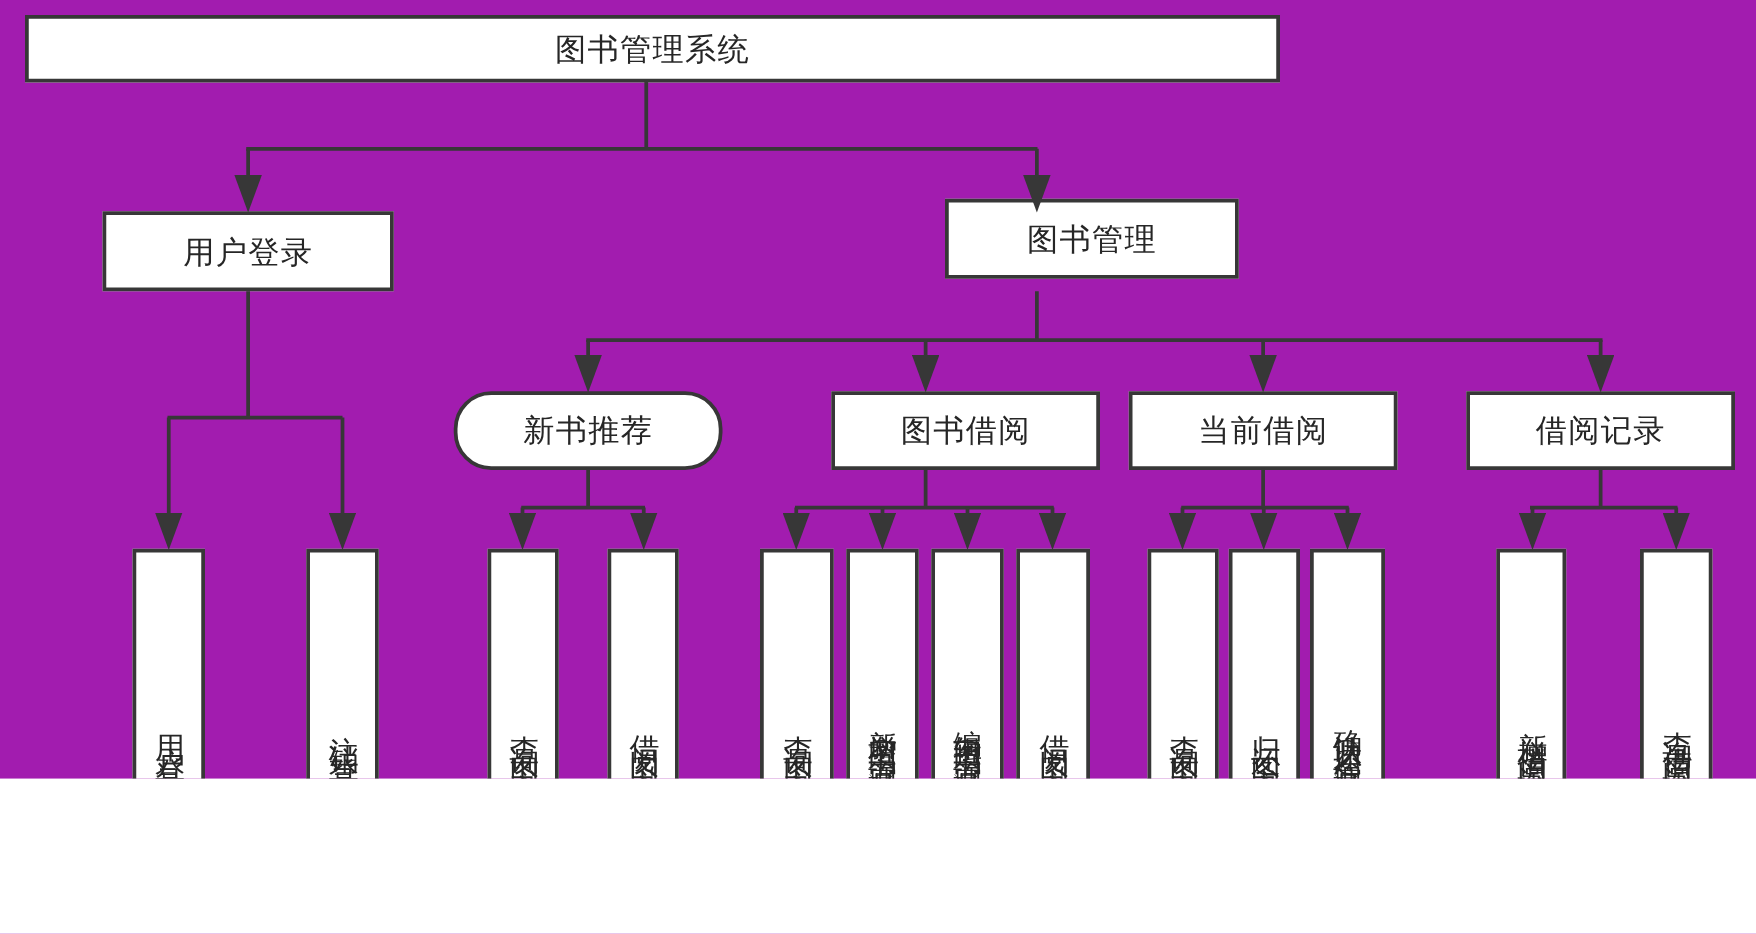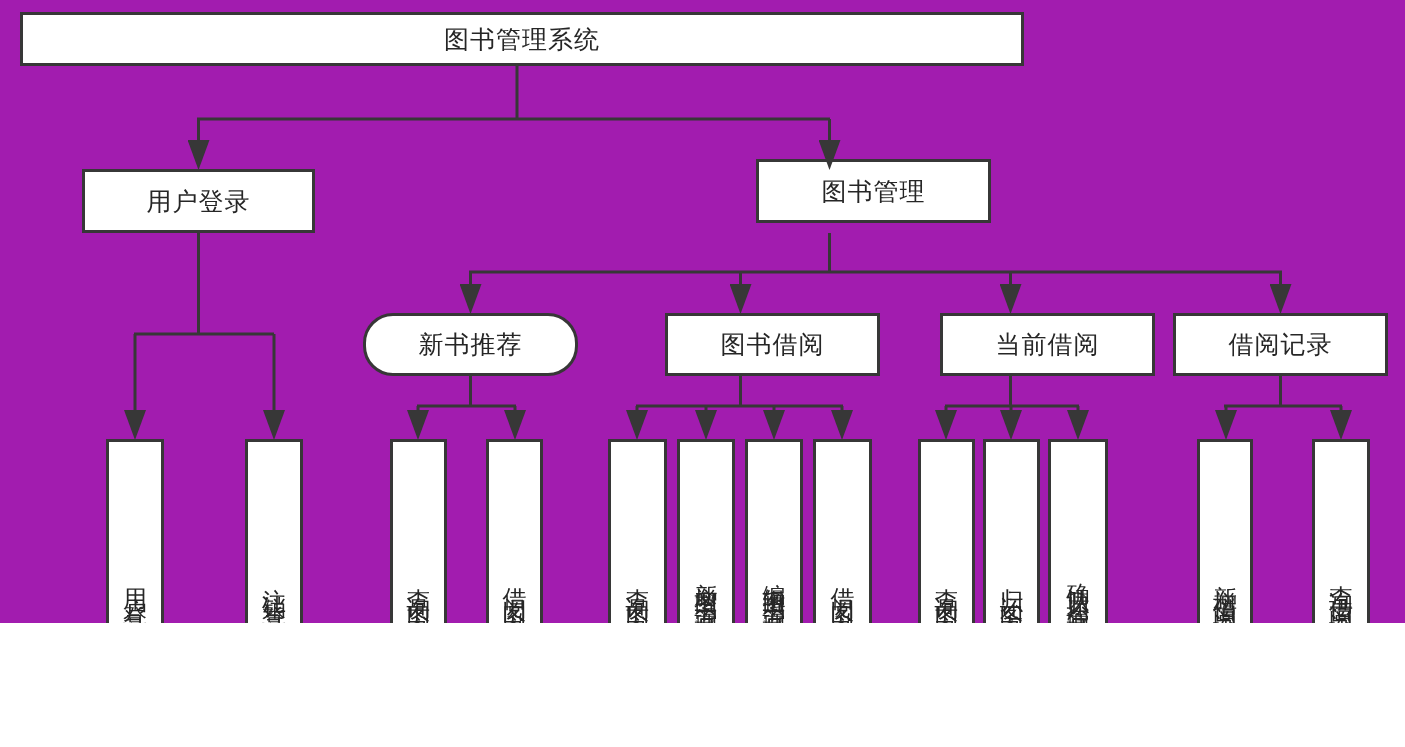--- a/index.html
+++ b/index.html
@@ -120,21 +120,21 @@
   <div class="node h" style="left:712px; top:159px; width:235px; height:64px;margin-left:44px;">
     <span>图书管理</span>
   </div>
 
   <div class="node h" style="left:363px; top:313px; width:215px; height:63px;border-radius:30px;">
     <span>新书推荐</span>
   </div>
   <div class="node h" style="left:665px; top:313px; width:215px; height:63px;">
     <span>图书借阅</span>
   </div>
-  <div class="node h" style="left:903px; top:313px; width:215px; height:63px;margin-left:37px;">
+  <div class="node h" style="left:903px; top:313px; width:215px; height:63px;">
     <span>当前借阅</span>
   </div>
   <div class="node h" style="left:1173px; top:313px; width:215px; height:63px;align-items:center;">
     <span>借阅记录</span>
   </div>
 
   <div class="node leaf" style="left:106px; top:439px; width:58px; height:296px;">
     <span class="vtext">用户登录</span>
   </div>
   <div class="node leaf" style="left:245px; top:439px; width:58px; height:296px;">

